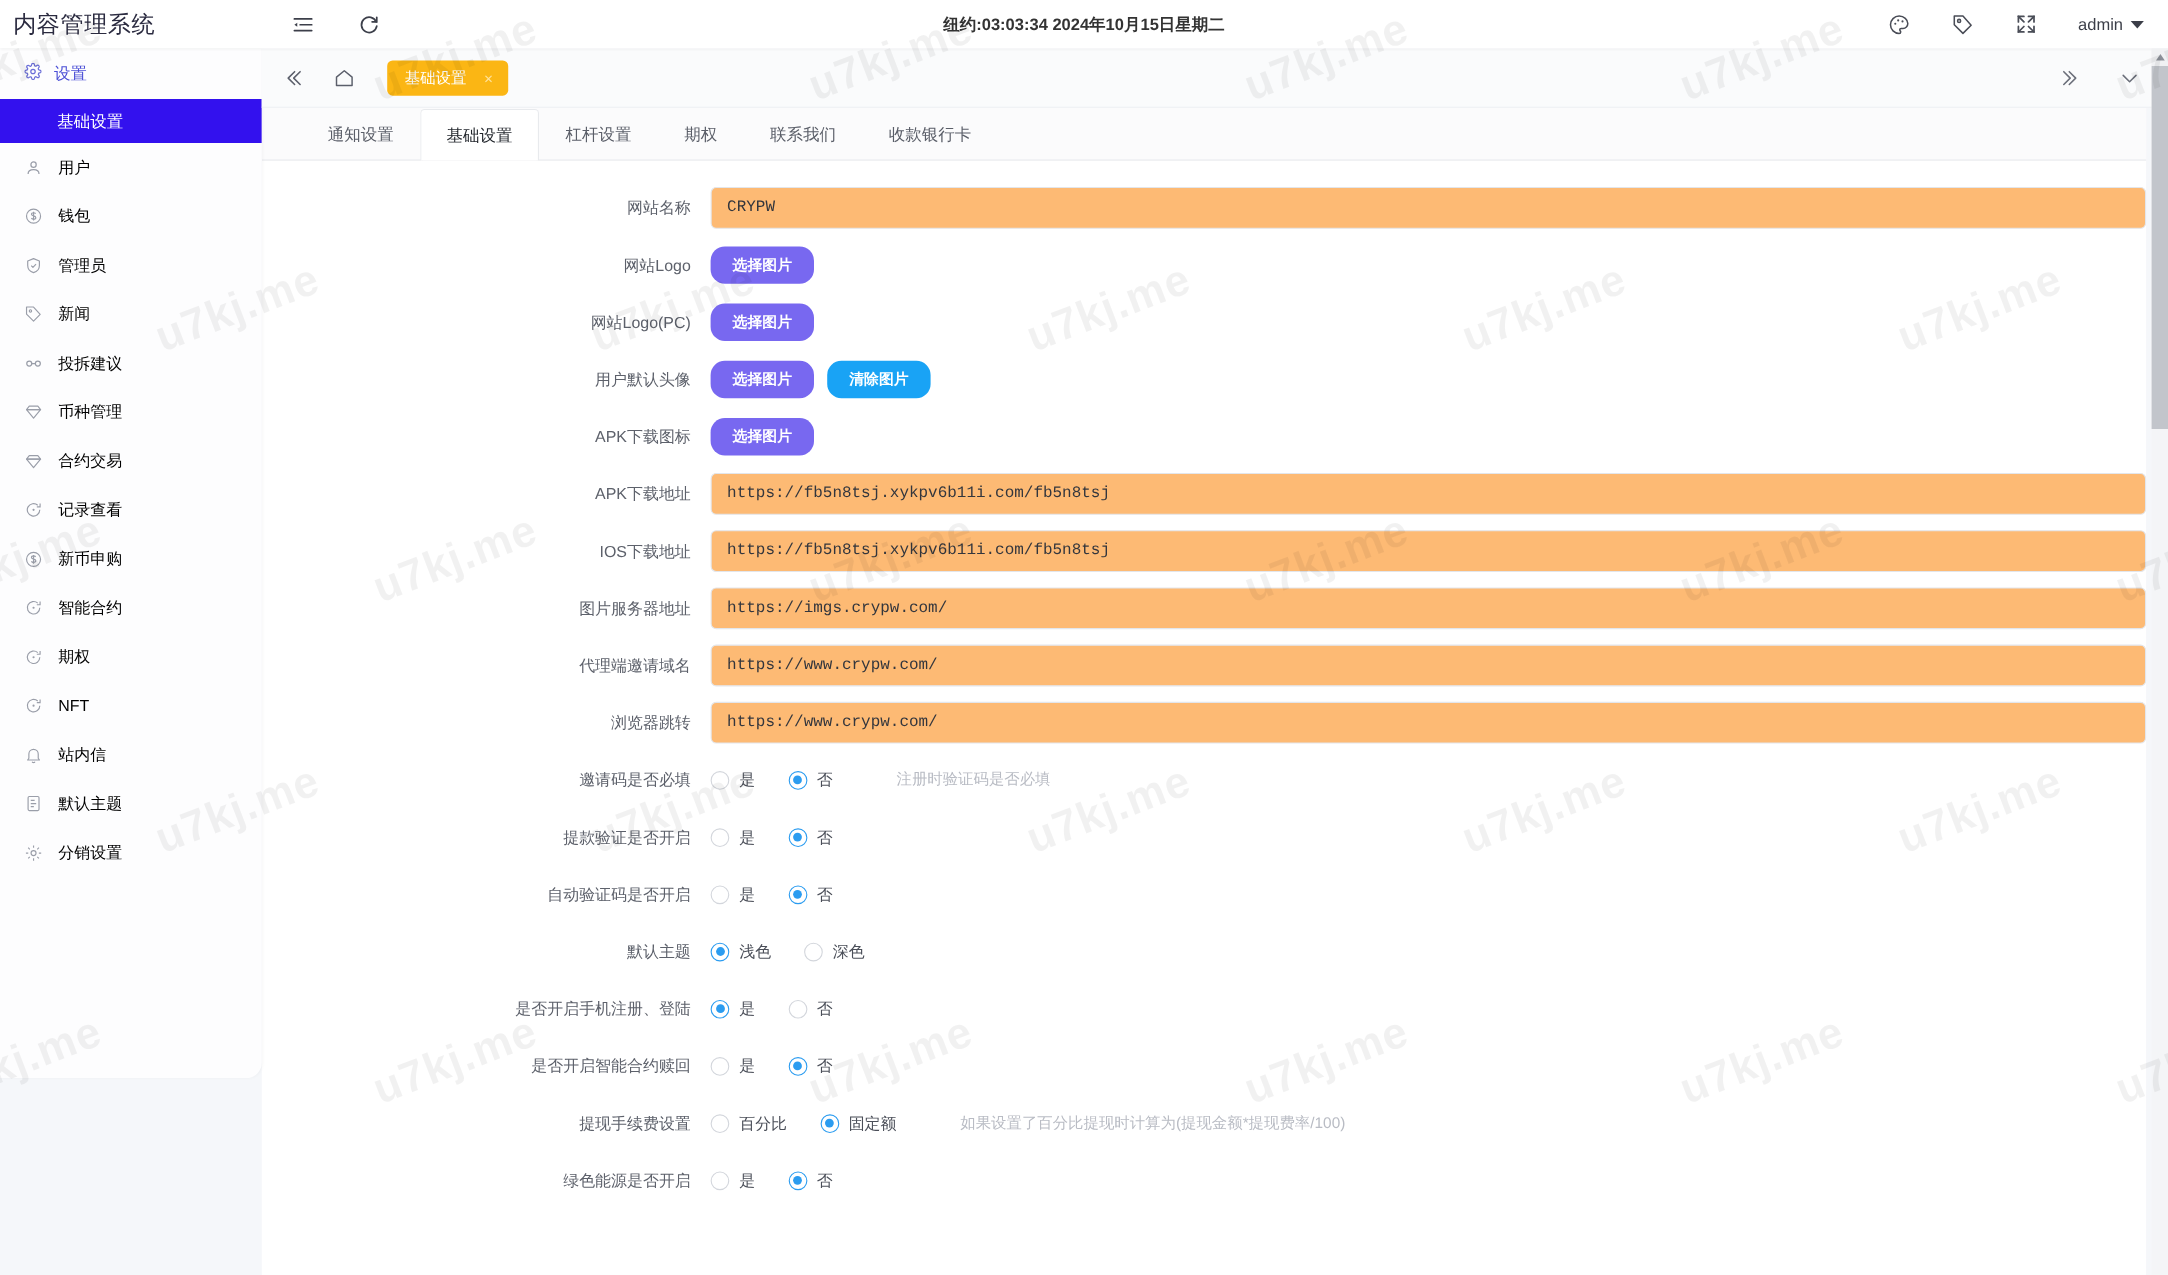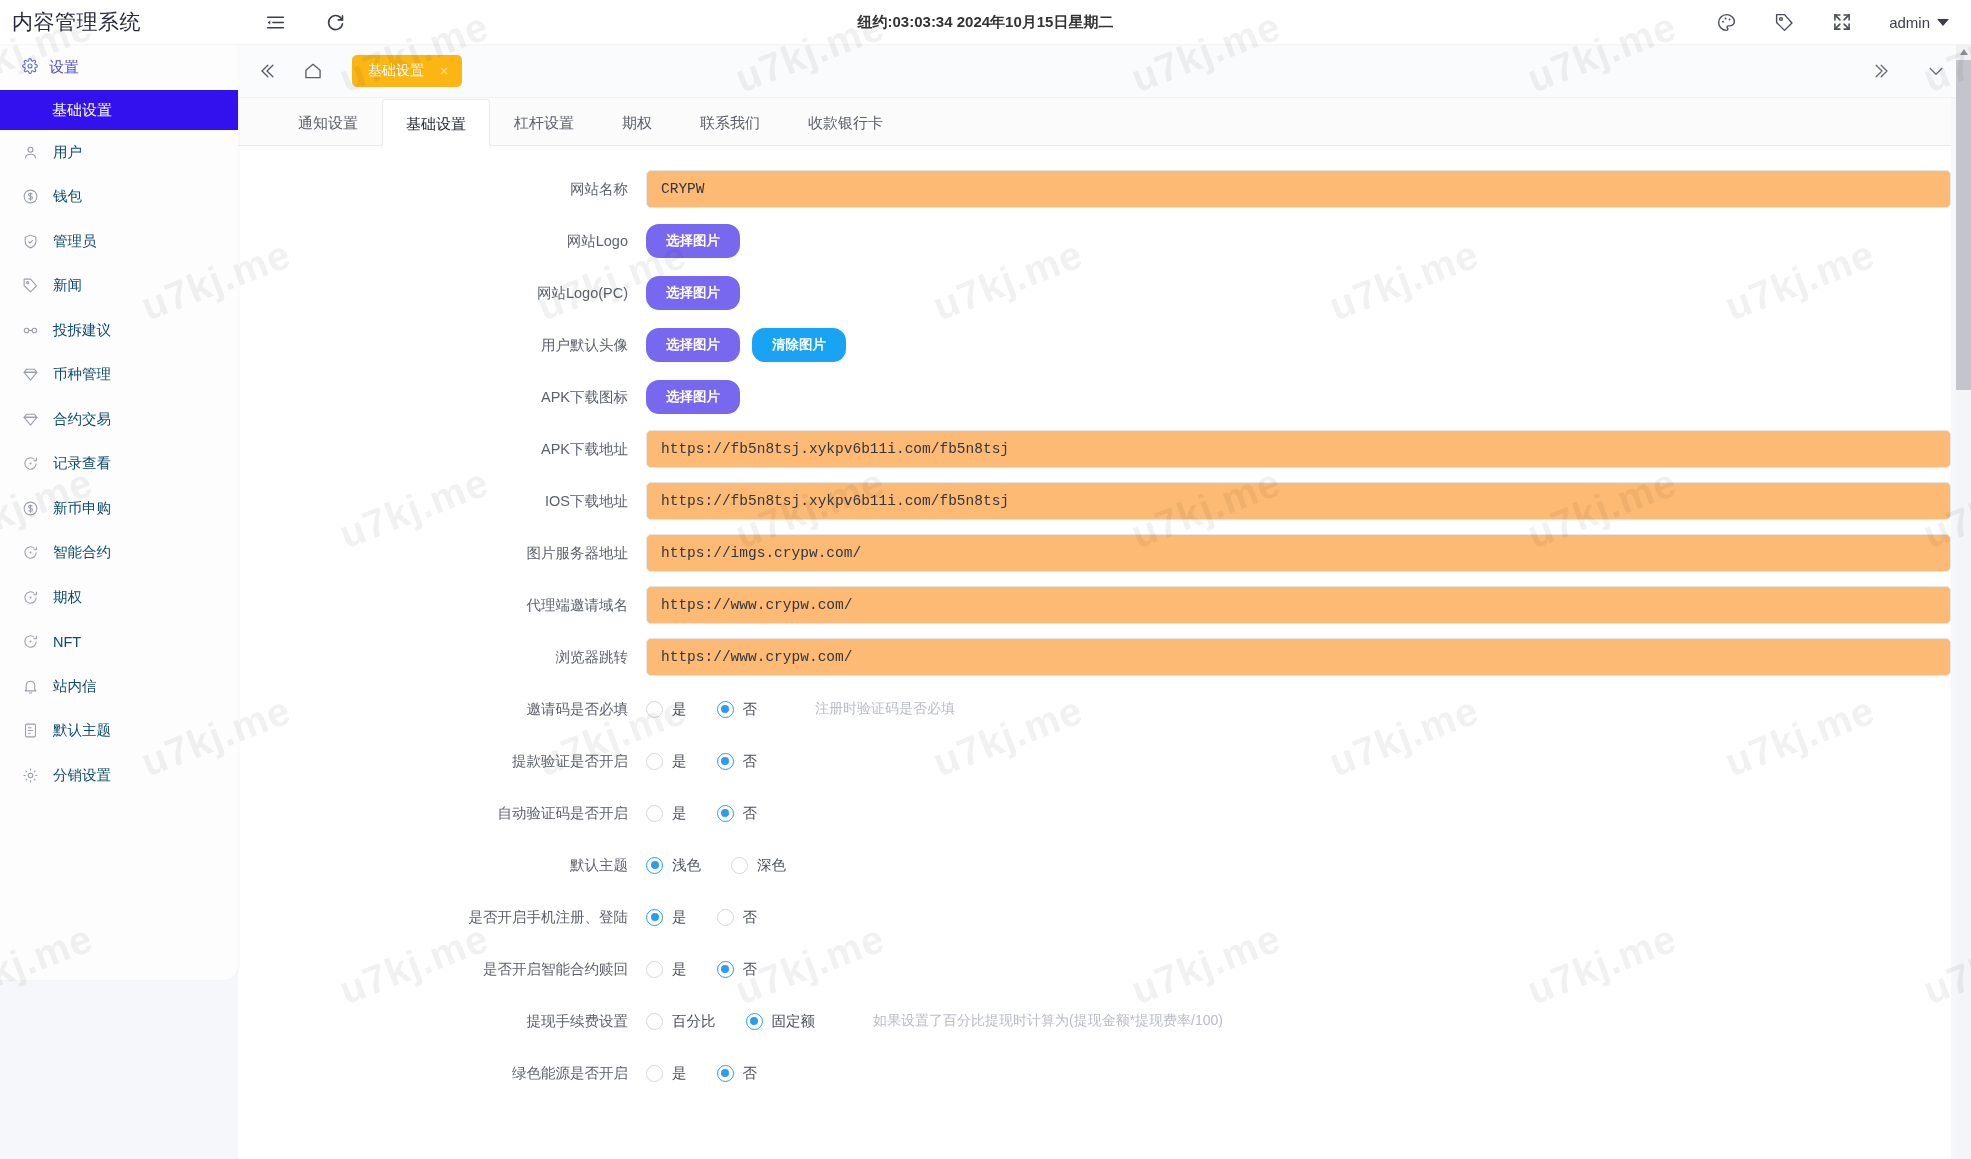--- a/index.html
+++ b/index.html
@@ -86,21 +86,21 @@
     padding-left: 22px; font-size: 15px; color: #4b4fd6;
   }
   .side-head .sico { color:#6b6fd8; }
   .side-active {
     height: 40px; background: #3311ee; color: #fff;
     display: flex; align-items: center; padding-left: 52px;
     font-size: 15px; font-weight: 500;
   }
   .side-item {
     height: 44.5px; display: flex; align-items: center; gap: 14px;
-    padding-left: 21px; font-size: 14.5px; color: #0c4a6e;
+    padding-left: 21px; font-size: 14.5px; color: #000000;
     cursor: pointer;
   }
   .side-item .sico { width:18px;height:18px;display:flex;align-items:center;justify-content:center;color:#9a9ea9; flex:none;}
 
   
   .content {
     position: absolute; left: 238px; top: 98px;
     width: 1713px; height: 1061px;
     background: #ffffff; z-index: 10;
   }

